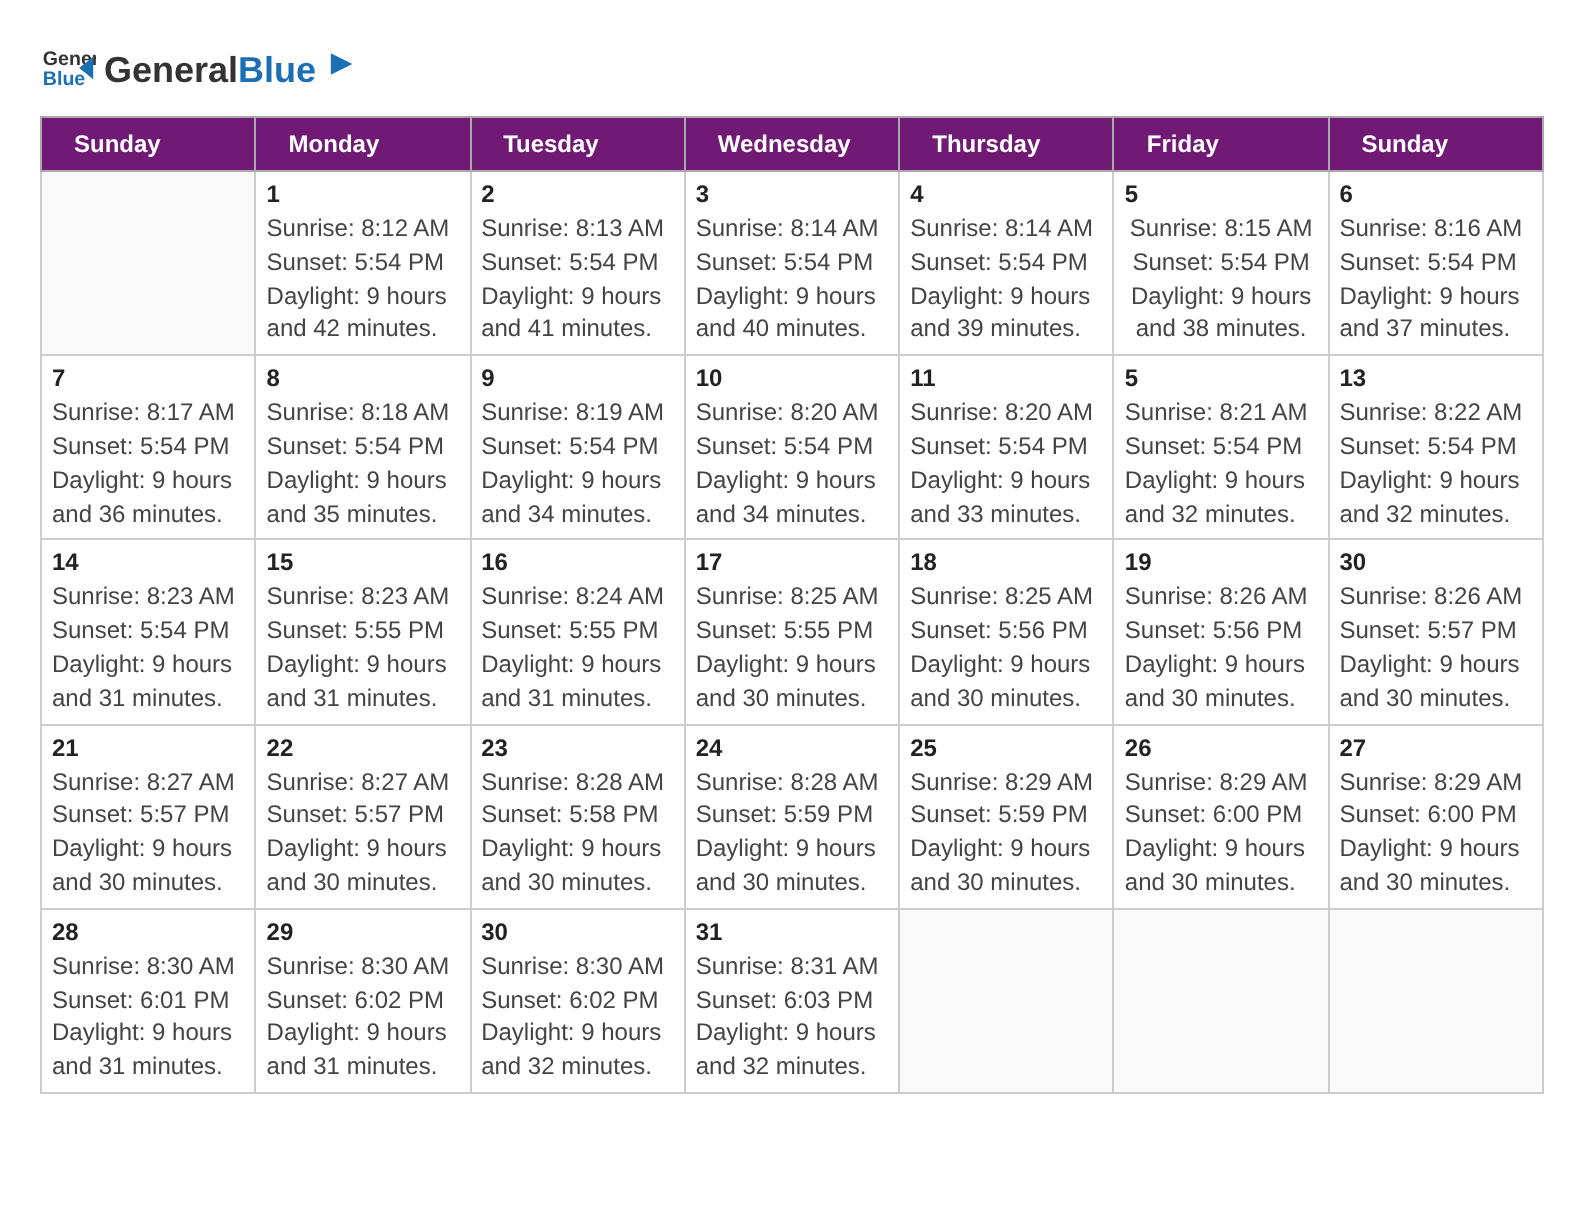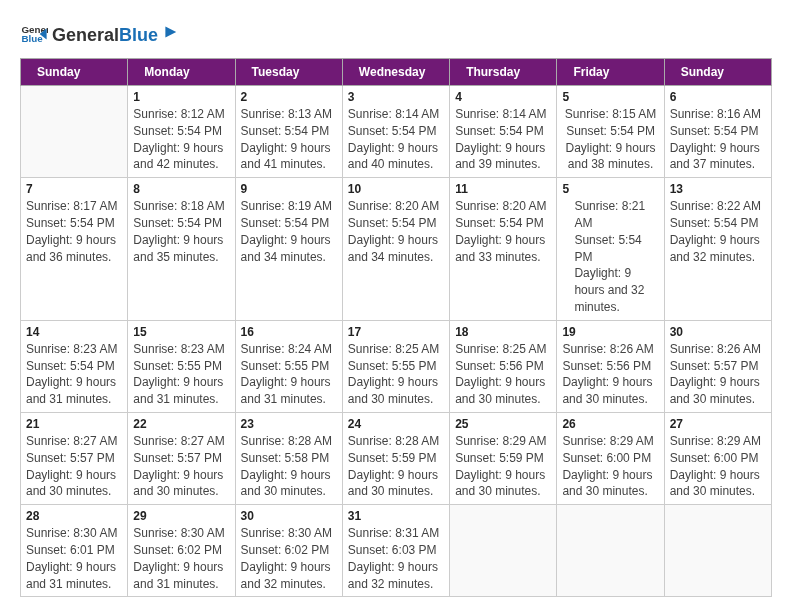--- a/index.html
+++ b/index.html
@@ -190,21 +190,21 @@
 Daylight: 9 hours and 34 minutes.</div>
         </td>
         <td>
           <div class="day-number">11</div>
           <div class="day-info" style="white-space: pre-line;">Sunrise: 8:20 AM
 Sunset: 5:54 PM
 Daylight: 9 hours and 33 minutes.</div>
         </td>
         <td>
           <div class="day-number">5</div>
-          <div class="day-info" style="white-space: pre-line; margin-left: 12px;">Sunrise: 8:21 AM
+          <div class="day-info" style="white-space: pre-line;">Sunrise: 8:21 AM
 Sunset: 5:54 PM
 Daylight: 9 hours and 32 minutes.</div>
         </td>
         <td>
           <div class="day-number">13</div>
           <div class="day-info" style="white-space: pre-line;">Sunrise: 8:22 AM
 Sunset: 5:54 PM
 Daylight: 9 hours and 32 minutes.</div>
         </td>
       </tr>

